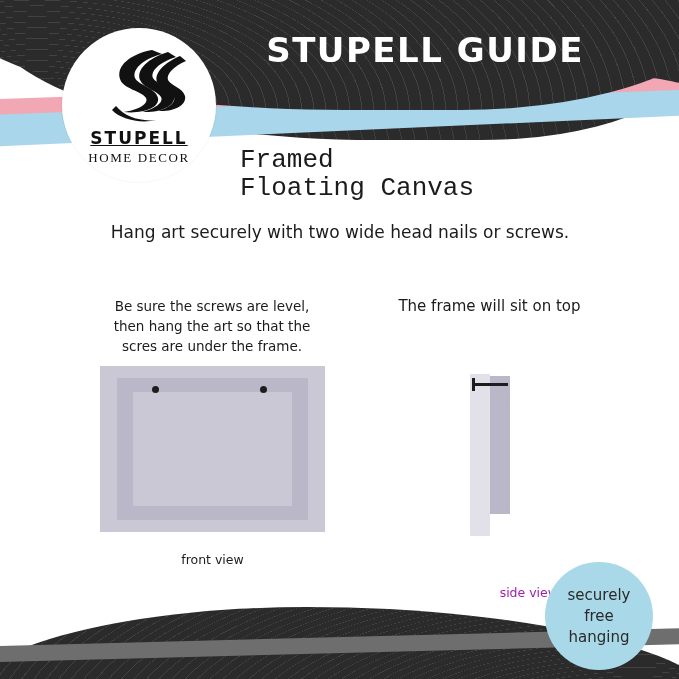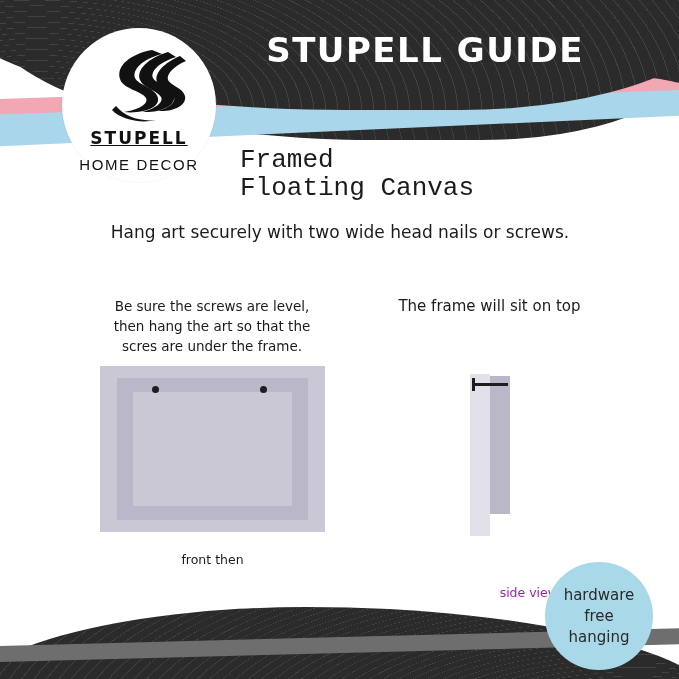--- a/index.html
+++ b/index.html
@@ -122,25 +122,25 @@
     text-align: center;
     font-family: "DejaVu Sans", sans-serif;
     font-weight: bold;
     font-size: 17px;
     letter-spacing: 2px;
     color: #111111;
     text-decoration: underline;
   }
   .logo-sub {
     position: absolute;
-    left: 0; top: 128px;
+    left: 0; top: 122px;
     width: 154px;
     text-align: center;
-    font-family: Liberation Sans, sans-serif;
-    font-size: 15px;
+    font-family: Liberation Serif, serif;
+    font-size: 13px;
     letter-spacing: 1.6px;
     color: #111111;
   }
 
   
   .subtitle {
     position: absolute;
     left: 240px; top: 146px;
     width: 370px;
     text-align: left;
@@ -349,36 +349,36 @@
     <div>scres are under the frame.</div>
   </div>
 
   <div class="front-view">
     <div class="front-inner">
       <div class="front-inner2"></div>
     </div>
     <div class="screw s1"></div>
     <div class="screw s2"></div>
   </div>
-  <div class="front-label">front then</div>
+  <div class="front-label">front view</div>
 
   <div class="panel-right-caption">
     <div>The frame will sit on top</div>
   </div>
 
   <div class="side-view">
     <div class="side-wall"></div>
     <div class="side-frame"></div>
     <div class="side-screw"></div>
     <div class="side-screw-head"></div>
   </div>
   <div class="side-label">side view</div>
 
   <div class="badge">
-    <div class="badge-line">hardware</div>
+    <div class="badge-line">securely</div>
     <div class="badge-line">free</div>
     <div class="badge-line">hanging</div>
   </div>
 
   <div class="band-bottom">
     <div class="band-bottom-bg"></div>
     <div class="band-bottom-lines"></div>
     <div class="band-bottom-grey"></div>
   </div>
 

